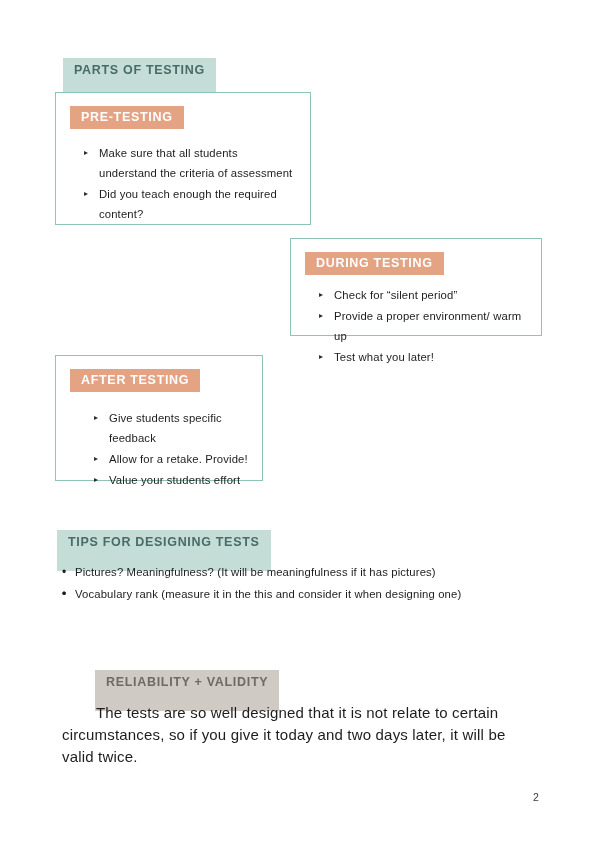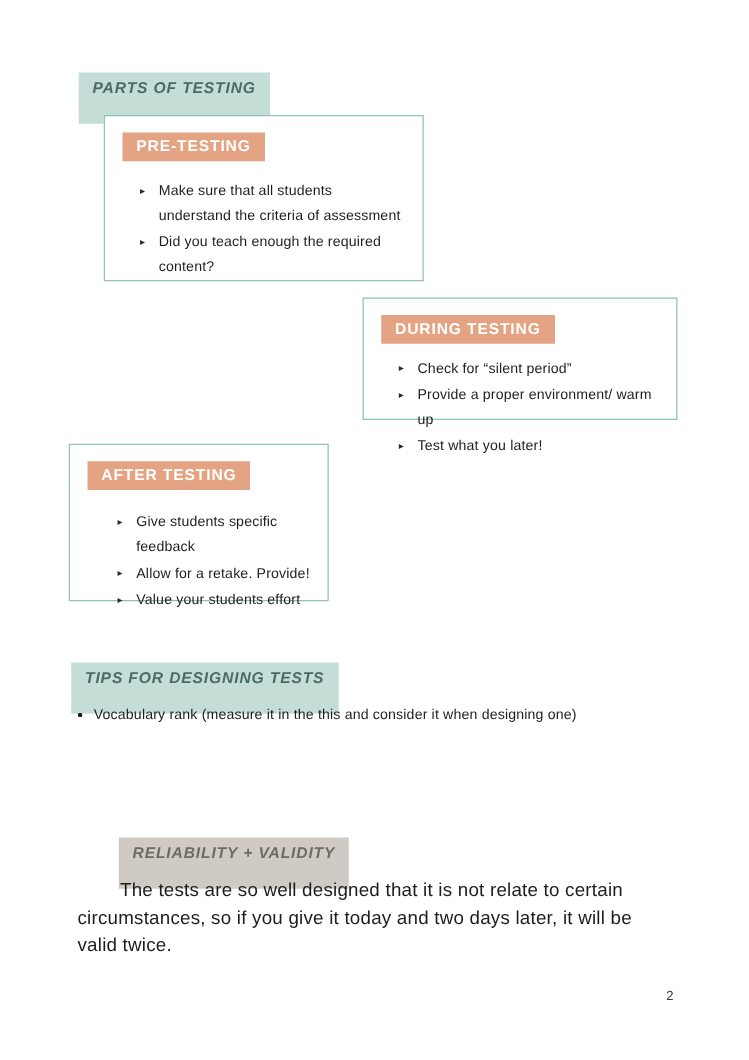--- a/index.html
+++ b/index.html
@@ -42,21 +42,20 @@
   }
   .band-salmon {
     background: #e4a383;
     color: #ffffff;
   }
 
   
   .section-title {
     font-size: 12.5px;
     padding: 5px 11px 22px 11px;
-    font-style: italic;
   }
 
   
   .card-title {
     position: static;
     display: inline-flex;
     font-size: 12.5px;
     padding: 4px 11px 5px 11px;
     letter-spacing: 0.055em;
     font-weight: 700;
@@ -138,21 +137,21 @@
     color: #3a3a3a;
   }
 </style>
 </head>
 <body>
 
 <div class="page">
 
   <div class="band band-teal section-title" style="left:63px; top:58px;">PARTS OF TESTING</div>
 
-  <div class="card" style="left:55px; top:92px; width:256px; height:133px;margin-left:28px;">
+  <div class="card" style="left:55px; top:92px; width:256px; height:133px;">
     <div class="card-title band-salmon">PRE-TESTING</div>
     <ul class="card-list">
       <li>
         <span class="tri">▸</span>
         <span>Make sure that all students understand the criteria of assessment</span>
       </li>
       <li>
         <span class="tri">▸</span>
         <span>Did you teach enough the required content?</span>
       </li>
@@ -193,20 +192,21 @@
         <span>Value your students effort</span>
       </li>
     </ul>
   </div>
 
   <div class="band band-teal section-title" style="left:57px; top:530px;">TIPS FOR DESIGNING TESTS</div>
 
   <ul class="tips-list" style="left:62px; top:561px; width:470px;">
     <li>
       <span class="dot">•</span>
+      <span>Pictures? Meaningfulness? (It will be meaningfulness if it has pictures)</span>
     </li>
     <li>
       <span class="dot">•</span>
     </li>
     <li>
       <span class="dot">•</span>
       <span>Vocabulary rank (measure it in the this and consider it when designing one)</span>
     </li>
   </ul>
 

